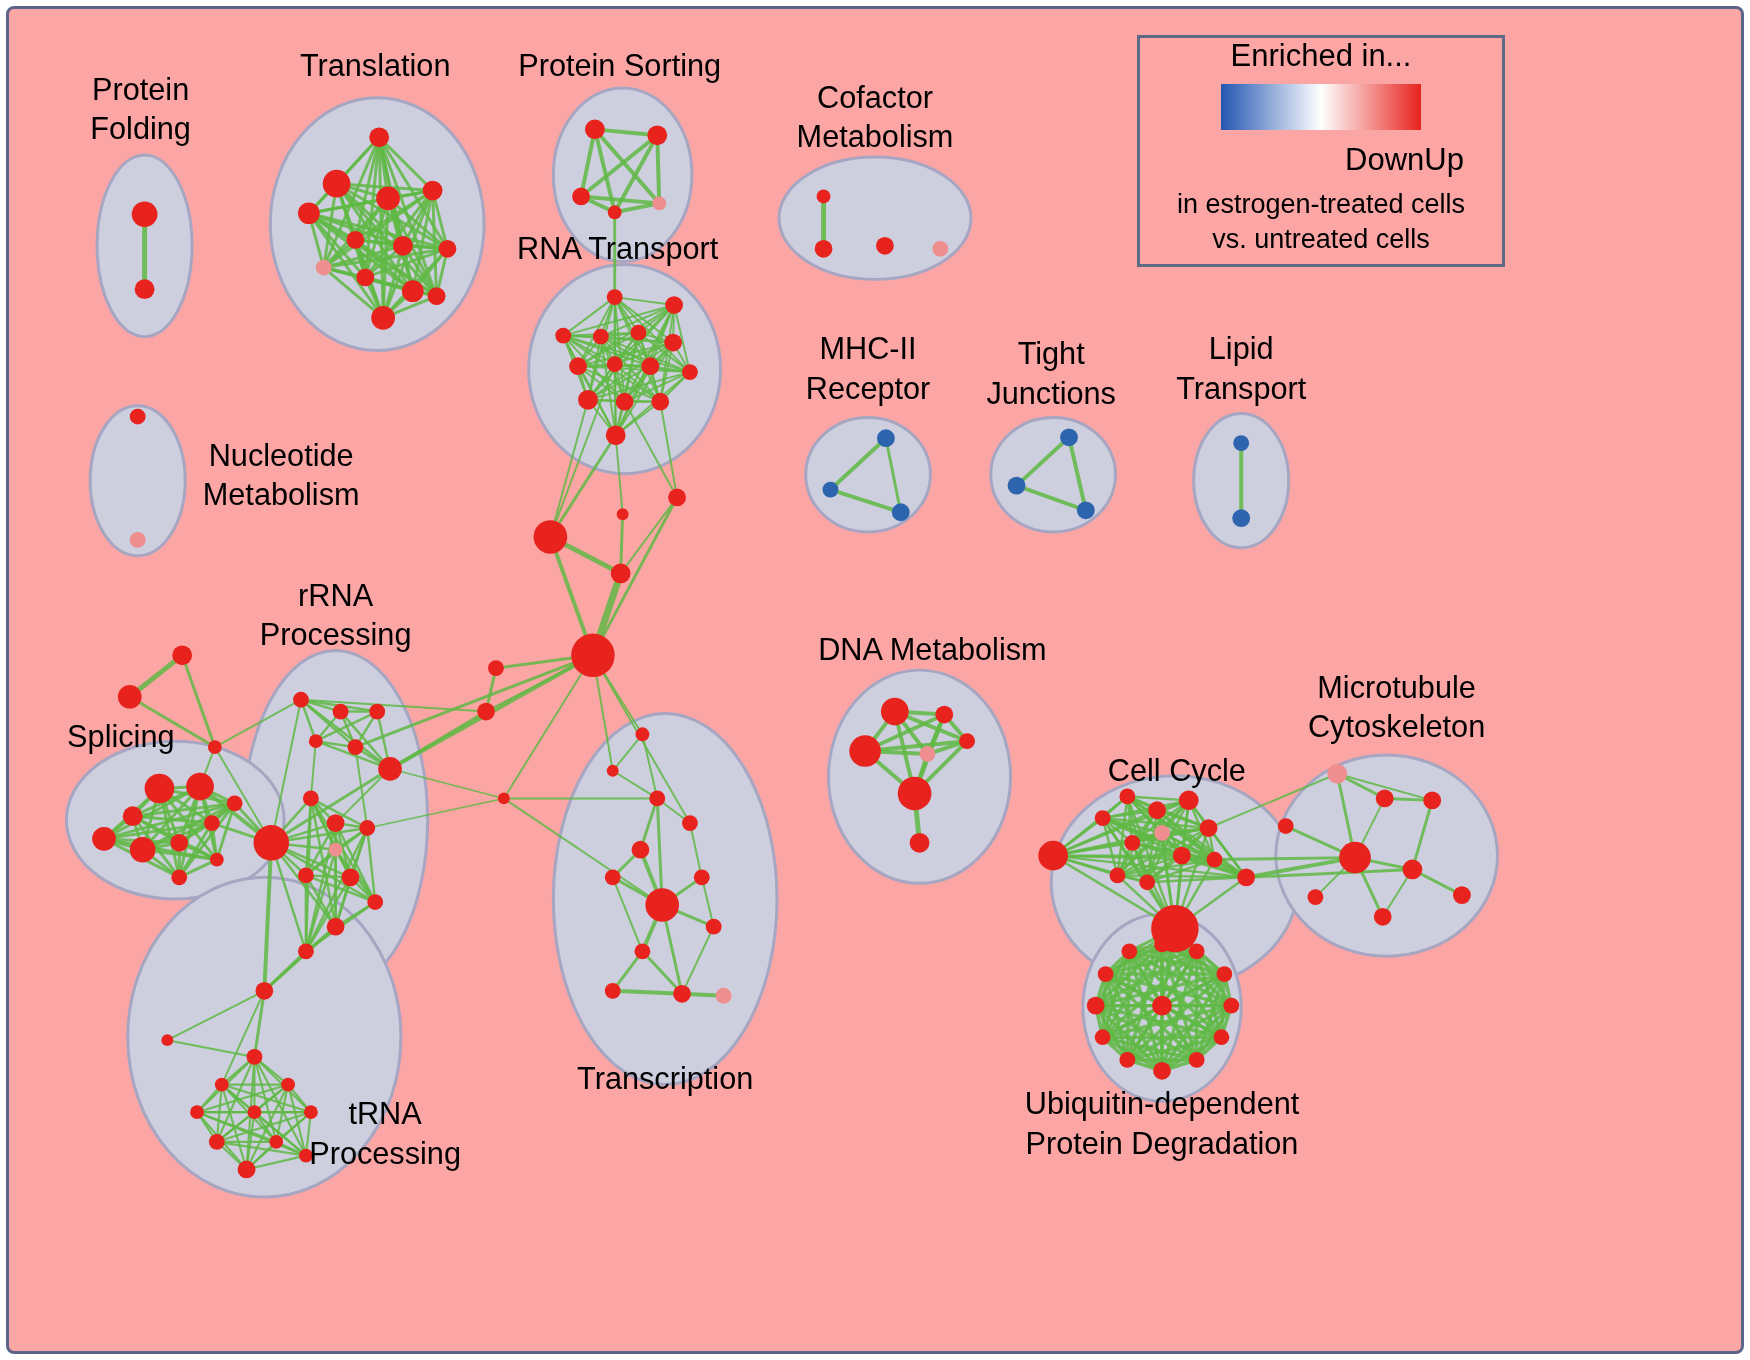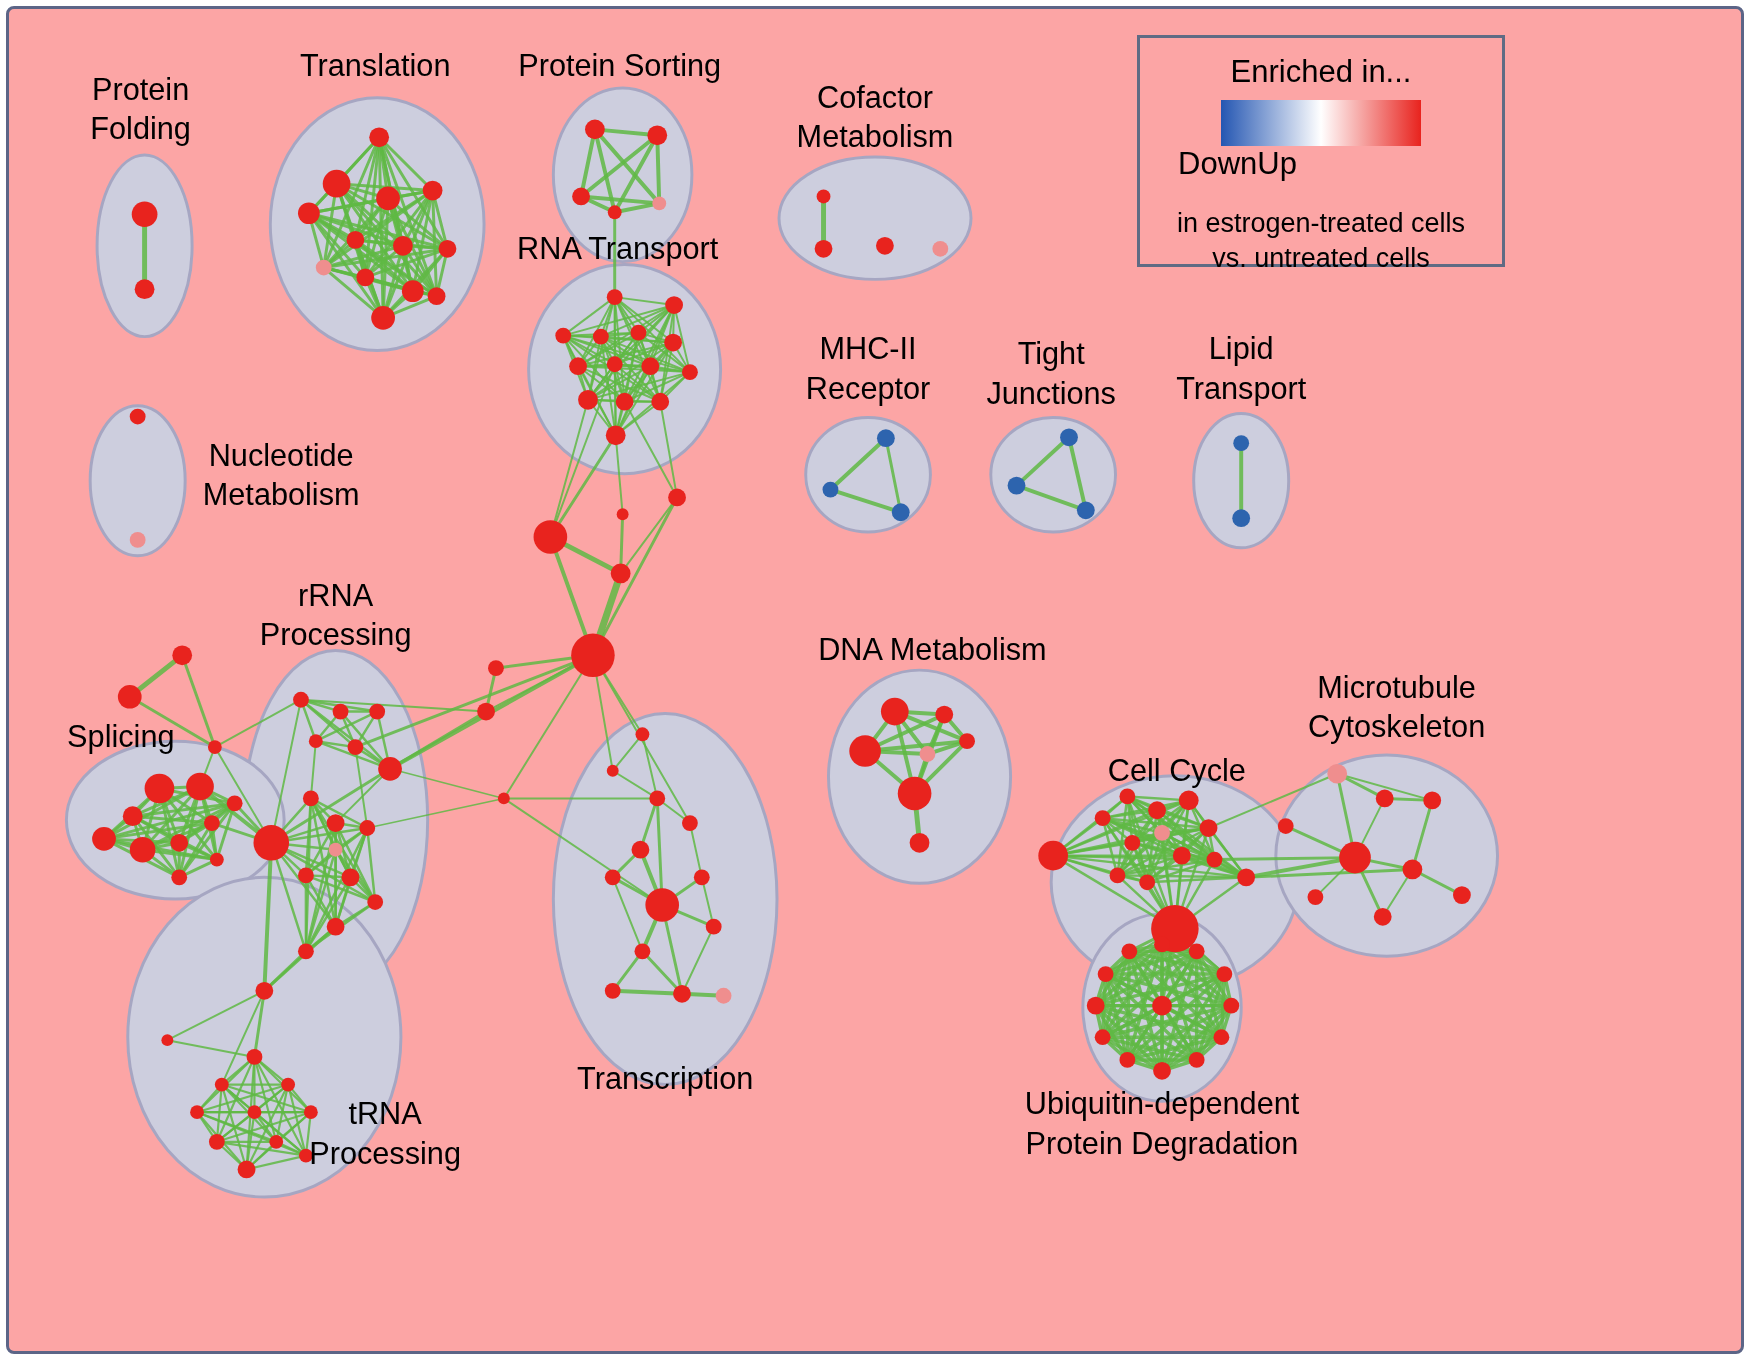--- a/index.html
+++ b/index.html
@@ -1,25 +1,25 @@
 <!DOCTYPE html>
 <html><head>
 <meta charset="utf-8">
 <style>
   html,body{margin:0;padding:0;background:#ffffff;}
   body{width:1750px;height:1360px;position:relative;font-family:"Liberation Sans",sans-serif;overflow:hidden;}
   .figure{position:absolute;left:6px;top:6px;right:6px;bottom:6px;border:3px solid #5c6587;border-radius:8px;background:#c5c6e0;overflow:hidden;}
   #network{position:absolute;left:0;top:0;width:100%;height:100%;display:block;}
   #network text{font-family:"Liberation Sans",sans-serif;}
   .legend{position:absolute;left:1128px;top:26px;width:368px;height:232px;border:3px solid #5f6b84;box-sizing:border-box;text-align:center;color:#000;}
-  .legend-title{font-size:31px;margin-top:16px;}
+  .legend-title{font-size:31px;margin-top:0;}
   .legend-gradient{width:200px;height:46px;margin:10px auto 0 auto;}
-  .legend-ends{display:flex;justify-content:flex-start;padding:0 38px 0 38px;font-size:31px;}
+  .legend-ends{display:flex;justify-content:flex-end;padding:12px 38px 0 38px;font-size:31px;}
   .legend-sub{font-size:27px;line-height:35px;}
-  .legend-sub.first{margin-top:24px;}
+  .legend-sub.first{margin-top:9px;}
 </style>
 </head>
 <body>
 
 <div class="figure" style="background: #fca5a5; border-color: rgb(92, 101, 135);">
   <svg id="network" viewBox="0 0 1750 1360" preserveAspectRatio="none">
       <ellipse cx="137" cy="240" rx="48" ry="92" fill="#cdcede" stroke="#a6a6c2" stroke-width="3"></ellipse>
       <ellipse cx="372" cy="218" rx="108" ry="128" fill="#cdcede" stroke="#a6a6c2" stroke-width="3"></ellipse>
       <ellipse cx="620" cy="168" rx="70" ry="88" fill="#cdcede" stroke="#a6a6c2" stroke-width="3"></ellipse>
       <ellipse cx="875" cy="212" rx="97" ry="62" fill="#cdcede" stroke="#a6a6c2" stroke-width="3"></ellipse>

